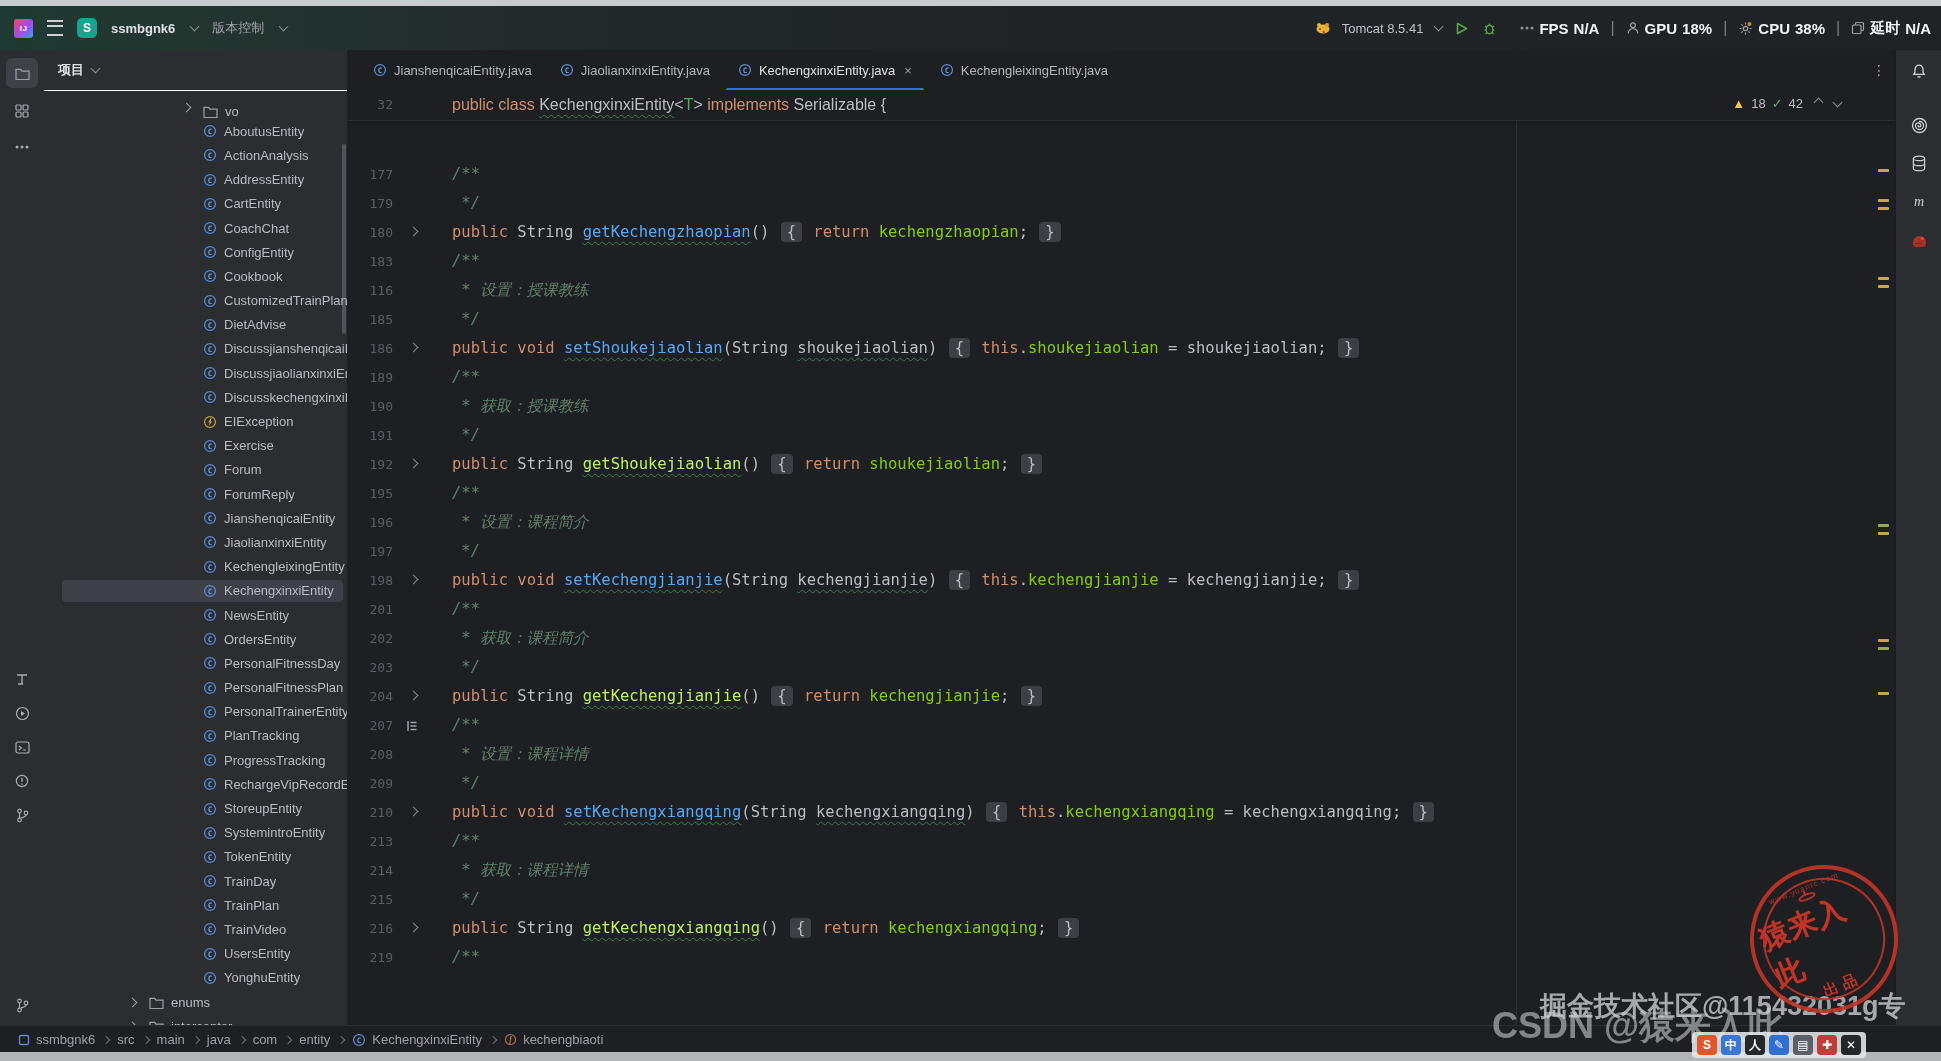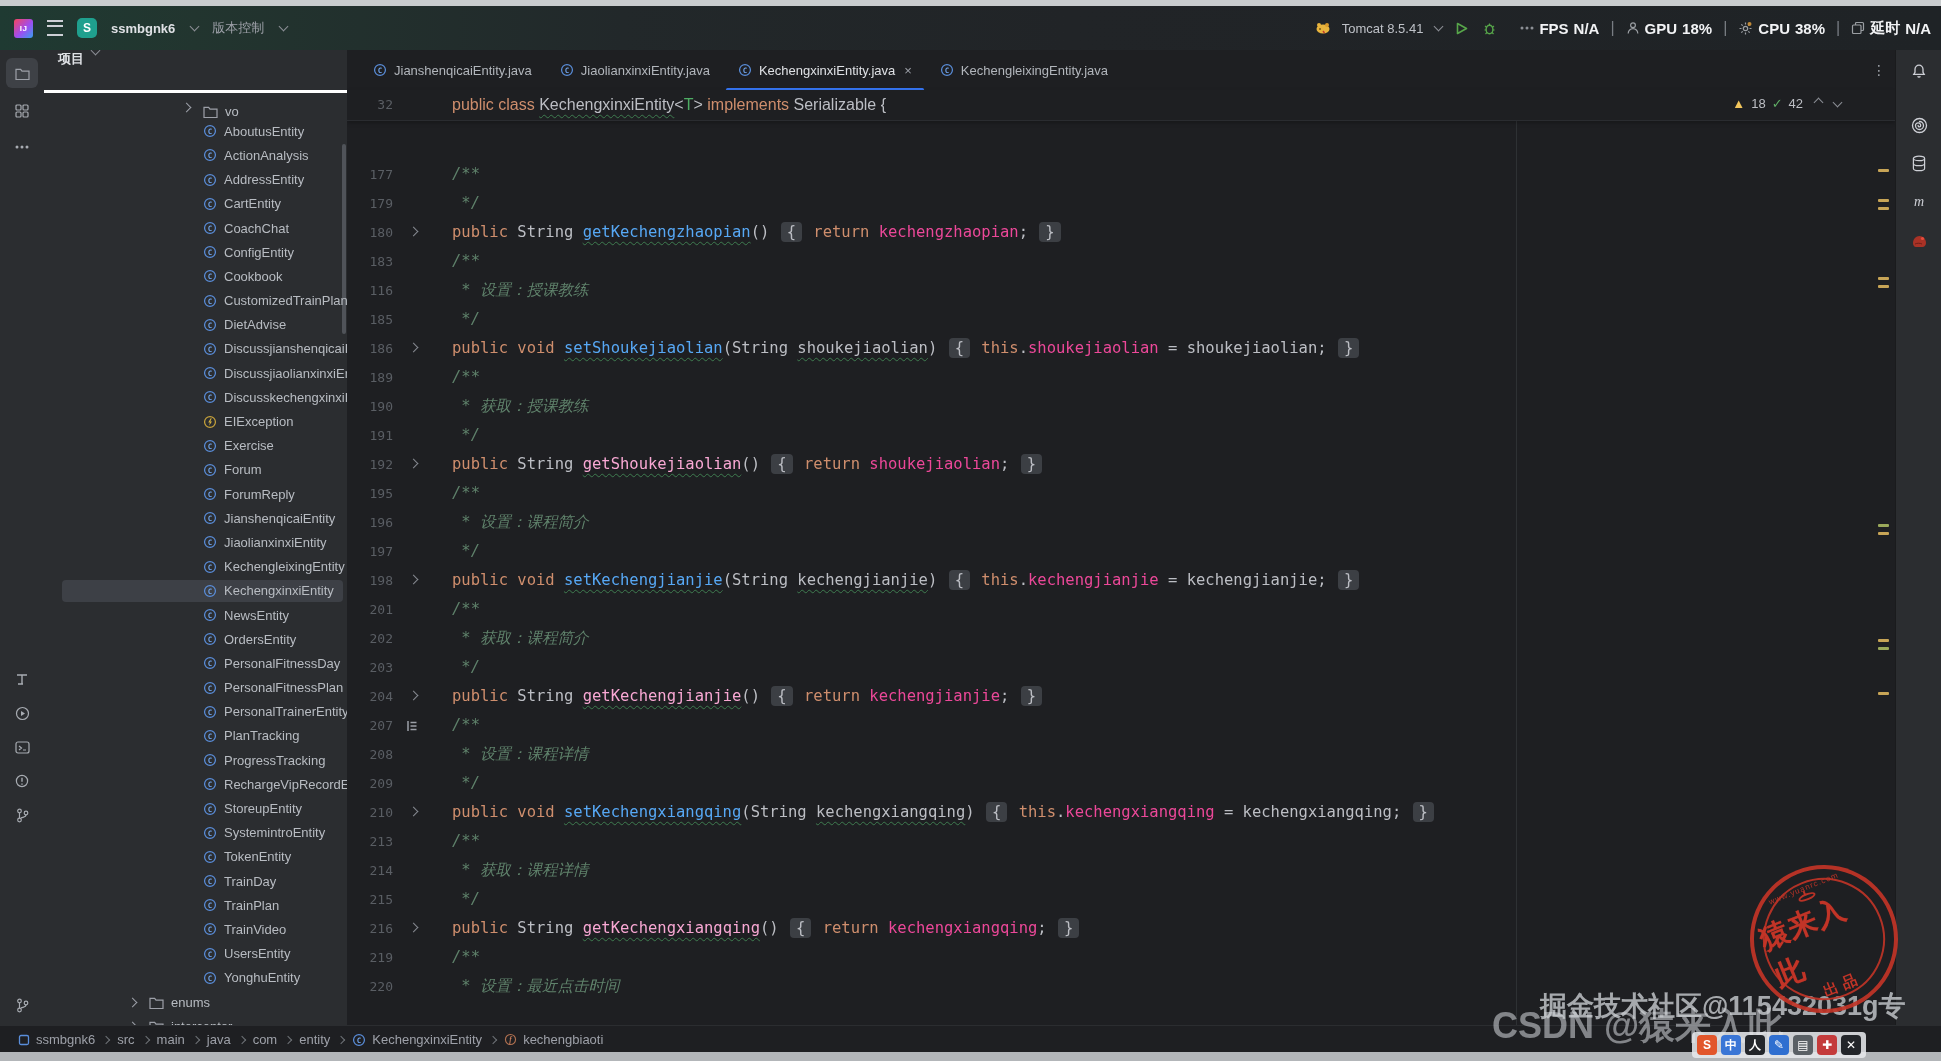--- a/index.html
+++ b/index.html
@@ -34,21 +34,21 @@
   .stat .lab{font-weight:600;} .stat .val{font-weight:800;}
   .stat-sep{color:#787D83;font-size:16px;margin:0 2px;}
   .stat .ic{opacity:.8;display:flex;}
   
   #leftstrip{left:0;top:50px;width:44px;height:975px;background:#2B2D30;border-right:1px solid #1A1B1D;}
   .strip-ic{position:absolute;left:6px;width:32px;height:30px;border-radius:6px;
     display:flex;align-items:center;justify-content:center;color:#A8ACB2;font-size:14px;}
   .strip-ic.active{background:#3E4146;color:#D5D7DB;}
   
   #sidebar{left:44px;top:50px;width:303px;height:975px;background:#2B2D30;border-right:1px solid #191A1C;overflow:hidden;}
-  #sb-head{height:40px;border-bottom:3px solid #ffffff;display:flex;align-items:flex-start;padding-left:14px;gap:6px;}
+  #sb-head{height:40px;border-bottom:1px solid #ffffff;display:flex;align-items:center;padding-left:14px;gap:6px;}
   #sb-title{font-size:13px;font-weight:700;color:#DFE1E5;}
   #tree{position:absolute;top:45px;left:0;right:0;}
   .trow{height:24.2px;display:flex;align-items:center;position:relative;font-size:13px;color:#B8BCC2;}
   .trow .cnt{display:flex;align-items:center;gap:7px;position:relative;z-index:1;white-space:nowrap;}
   .trow.sel::before{content:"";position:absolute;left:18px;right:4px;top:1px;bottom:1px;background:#3D4046;border-radius:4px;}
   .tchev{position:absolute;z-index:1;width:6px;height:6px;border-right:1.4px solid #9DA0A8;border-bottom:1.4px solid #9DA0A8;transform:rotate(-45deg);}
   #sb-scroll{position:absolute;right:1px;top:94px;width:4px;height:190px;background:#505359;border-radius:2px;}
   
   #editor{left:347px;top:50px;width:1548px;height:975px;background:#1E1F22;overflow:hidden;}
   #tabbar{position:absolute;left:0;top:0;right:0;height:40px;border-bottom:1px solid #1A1B1D;display:flex;align-items:stretch;padding-left:12px;}
@@ -60,25 +60,25 @@
   #code-wrap{position:absolute;left:0;top:40px;right:0;bottom:0;
     font-family:"DejaVu Sans Mono","Liberation Mono",monospace;font-size:15.5px;}
   .cl{position:relative;height:29px;line-height:29px;white-space:pre;}
   .cl .ln{position:absolute;left:0;width:46px;text-align:right;color:#5A5E64;font-size:13px;
           font-family:"DejaVu Sans Mono",monospace;}
   .cl .fold{position:absolute;left:56px;width:18px;height:29px;display:flex;align-items:center;justify-content:center;}
   .cl .src{position:absolute;left:105px;top:0;}
   #sticky-line{position:absolute;left:0;top:40px;right:0;height:30px;background:#1E1F22;
     border-bottom:1px solid #2A2C30;box-shadow:0 2px 4px rgba(0,0,0,.25);z-index:3;}
   #code-lines{position:absolute;left:0;top:70px;right:0;}
-  .tk-k{color:#CF8E6D;} .tk-n{color:#BCBEC4;} .tk-f{color:#ec4899;} .tk-T{color:#4EAD64;}
+  .tk-k{color:#CF8E6D;} .tk-n{color:#BCBEC4;} .tk-f{color:#84cc16;} .tk-T{color:#4EAD64;}
   .tk-c{color:#5F826B;font-style:italic;}
   .wavy{text-decoration-line:underline;text-decoration-style:wavy;text-decoration-color:#3E7B4F;
         text-decoration-thickness:1px;text-underline-offset:4px;}
-  .tk-m{color:#57A8F5;} .tk-g{color:#f9a8d4;} .tk-p{color:#BCBEC4;} .tk-s{color:#BCBEC4;}
+  .tk-m{color:#57A8F5;} .tk-g{color:#bef264;} .tk-p{color:#BCBEC4;} .tk-s{color:#BCBEC4;}
   .tk-b{background:#3C3F44;border-radius:4px;padding:1px 6px;color:#BCBEC4;margin:0 2px;}
   #margin-guide{position:absolute;left:1169px;top:40px;bottom:0;width:1px;background:#2E3134;}
   #inspect{position:absolute;right:54px;top:46px;display:flex;align-items:center;gap:6px;z-index:4;
            font-size:13px;color:#BCBEC4;}
   #inspect .wtri{color:#F2C55C;font-size:13px;}
   #inspect .okk{color:#5FAD65;font-weight:bold;}
   #inspect .chev{margin-left:6px;}
   #stripe{position:absolute;right:4px;top:40px;bottom:0;width:14px;}
   .mark{position:absolute;left:1px;width:11px;height:3px;border-radius:1px;}
   
@@ -780,21 +780,20 @@
               <path d="M4.5 2.5h6M4.5 6h6M4.5 9.5h6" stroke="#9DA0A8" stroke-width="1.3"></path>
             </svg></span><span class="src"><span class="tk-c">/**</span></span></div>
         <div class="cl"><span class="ln">208</span><span class="fold"></span><span class="src"><span class="tk-c"> * 设置：课程详情</span></span></div>
         <div class="cl"><span class="ln">209</span><span class="fold"></span><span class="src"><span class="tk-c"> */</span></span></div>
         <div class="cl"><span class="ln">210</span><span class="fold"><span class="chev r" style="border-color: rgb(134, 138, 145);"></span></span><span class="src"><span class="tk-k">public void </span><span class="tk-m wavy">setKechengxiangqing</span><span class="tk-n">(</span><span class="tk-n">String </span><span class="tk-p wavy">kechengxiangqing</span><span class="tk-n">) </span><span class="tk-b">{</span><span class="tk-n"> </span><span class="tk-k">this</span><span class="tk-n">.</span><span class="tk-f">kechengxiangqing</span><span class="tk-n"> = kechengxiangqing; </span><span class="tk-b">}</span></span></div>
         <div class="cl"><span class="ln">213</span><span class="fold"></span><span class="src"><span class="tk-c">/**</span></span></div>
         <div class="cl"><span class="ln">214</span><span class="fold"></span><span class="src"><span class="tk-c"> * 获取：课程详情</span></span></div>
         <div class="cl"><span class="ln">215</span><span class="fold"></span><span class="src"><span class="tk-c"> */</span></span></div>
         <div class="cl"><span class="ln">216</span><span class="fold"><span class="chev r" style="border-color: rgb(134, 138, 145);"></span></span><span class="src"><span class="tk-k">public </span><span class="tk-n">String </span><span class="tk-g wavy">getKechengxiangqing</span><span class="tk-n">() </span><span class="tk-b">{</span><span class="tk-n"> </span><span class="tk-k">return </span><span class="tk-f">kechengxiangqing</span><span class="tk-n">; </span><span class="tk-b">}</span></span></div>
         <div class="cl"><span class="ln">219</span><span class="fold"></span><span class="src"><span class="tk-c">/**</span></span></div>
-        <div class="cl"><span class="ln">220</span><span class="fold"></span><span class="src"><span class="tk-c"> * 设置：最近点击时间</span></span></div>
       </div>
   </div>
   <div id="stripe">
       <div class="mark" style="top: 79px; background: rgb(199, 164, 86);"></div>
       <div class="mark" style="top: 109px; background: rgb(199, 164, 86);"></div>
       <div class="mark" style="top: 117px; background: rgb(199, 164, 86);"></div>
       <div class="mark" style="top: 187px; background: rgb(199, 164, 86);"></div>
       <div class="mark" style="top: 195px; background: rgb(199, 164, 86);"></div>
       <div class="mark" style="top: 434px; background: rgb(154, 168, 90);"></div>
       <div class="mark" style="top: 442px; background: rgb(199, 164, 86);"></div>

